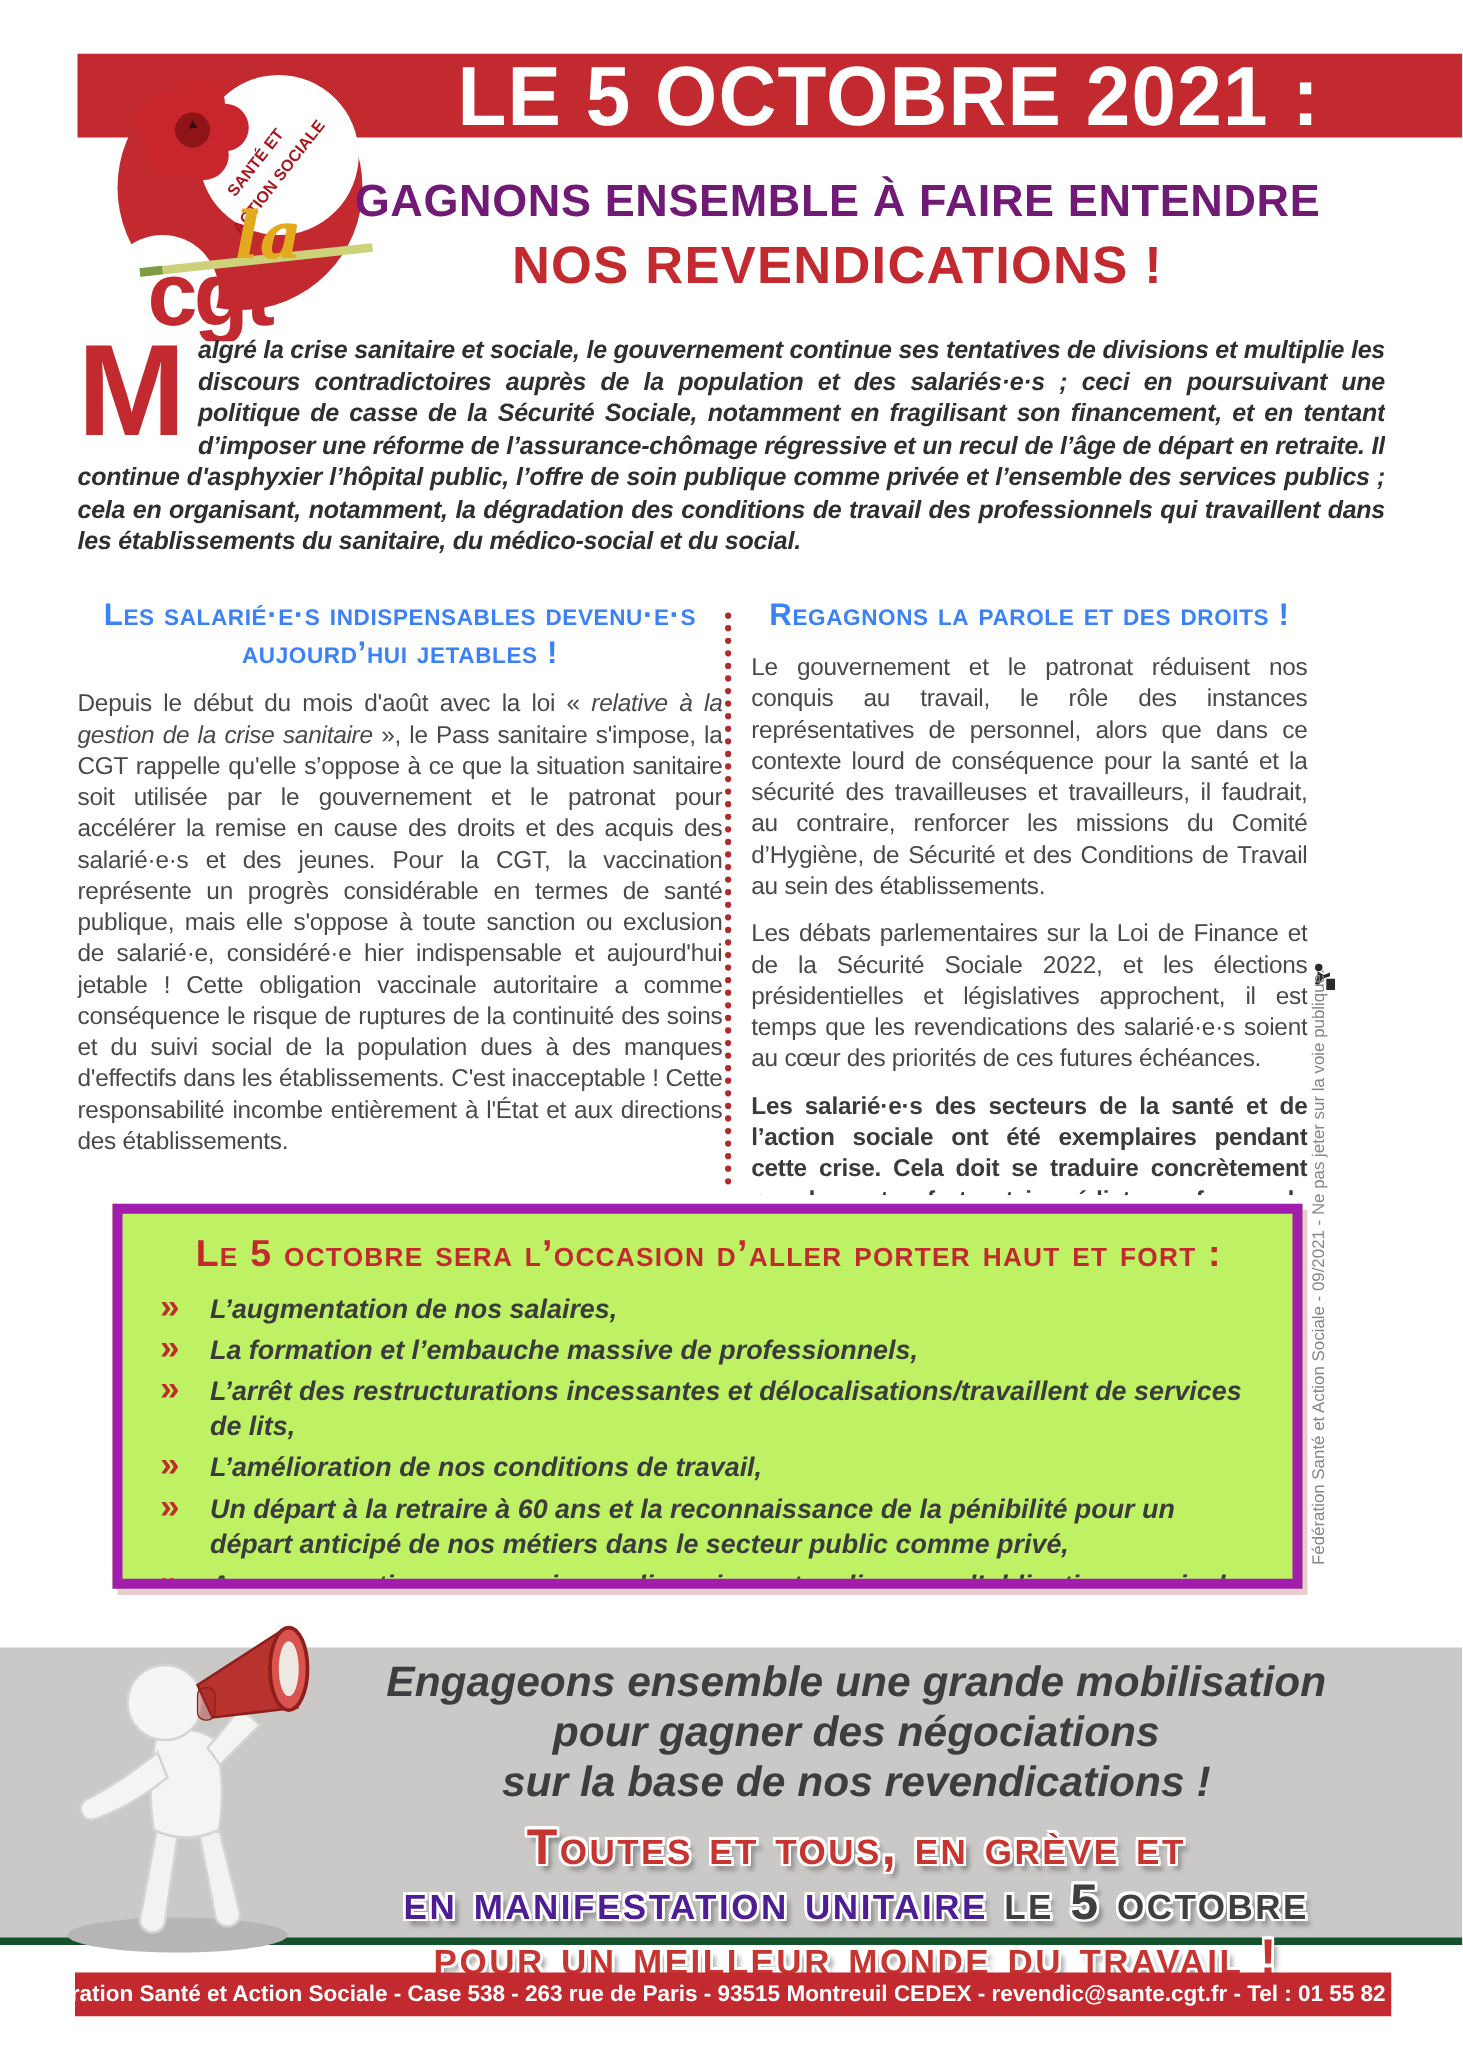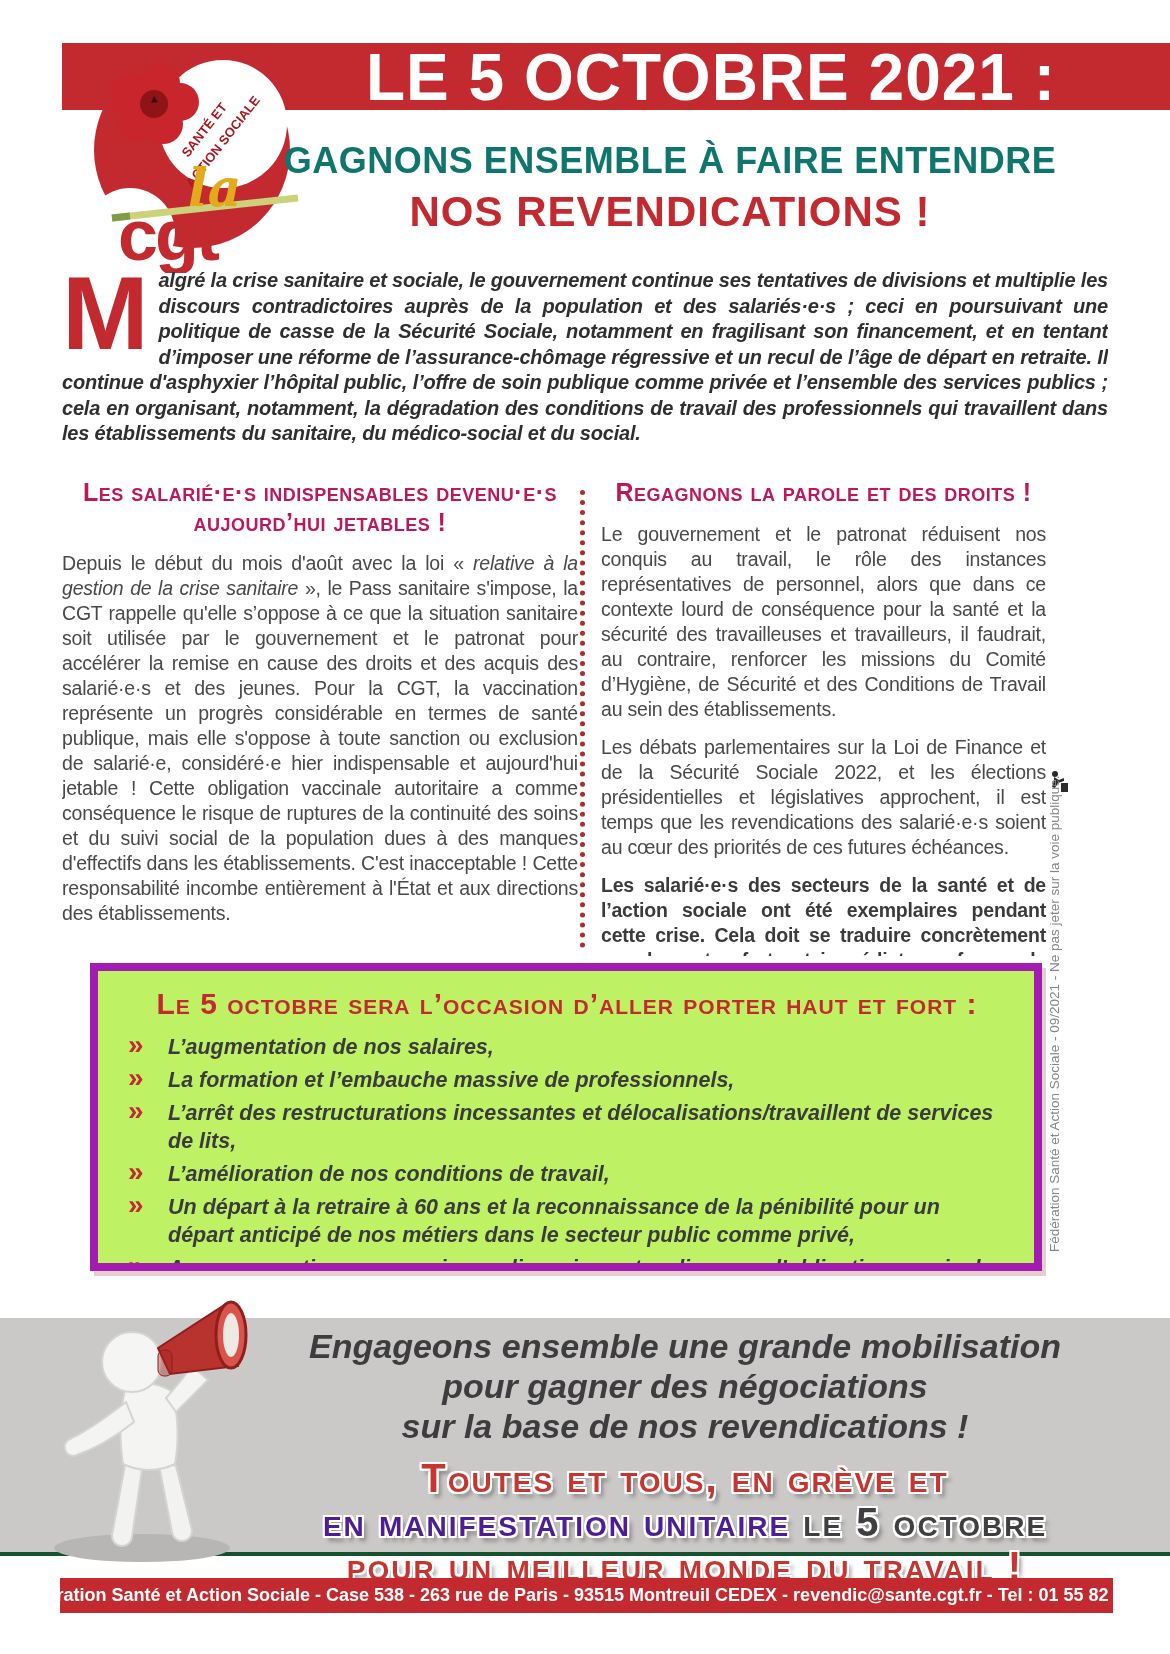--- a/index.html
+++ b/index.html
@@ -13,40 +13,40 @@
     position:absolute;left:62px;top:43px;width:1108px;height:67px;
     background:#c32a30;display:flex;align-items:center;justify-content:center;
     padding-left:190px;box-sizing:border-box;
   }
   .banner-title{
     color:#ffffff;font-weight:800;font-size:64px;letter-spacing:1px;
     white-space:nowrap;transform:scaleY(1.05);
   }
   .logo{position:absolute;left:60px;top:38px;width:245px;height:235px;}
   .subtitles{position:absolute;left:210px;right:40px;top:140px;text-align:center;}
-  .sub1{font-size:36px;font-weight:800;color:#0f766e;letter-spacing:.5px;white-space:nowrap;text-align:center;}
+  .sub1{font-size:36px;font-weight:800;color:#701a75;letter-spacing:.5px;white-space:nowrap;text-align:center;}
   .sub2{margin-top:6px;font-size:42px;font-weight:800;color:#c32a30;letter-spacing:1px;white-space:nowrap;}
 
   
   .intro{
     position:absolute;left:62px;top:268px;width:1046px;height:200px;overflow:hidden;
     font-style:italic;font-weight:700;color:#2f2f31;
     font-size:20px;line-height:25.5px;text-align:justify;letter-spacing:-.2px;
   }
   .dropcap{
     float:left;font-style:normal;font-weight:800;color:#c32a30;
     font-size:104px;line-height:82px;margin:4px 10px 0 0;
   }
 
   
   .col{position:absolute;top:478px;overflow:hidden;}
   .col.leftc{left:62px;width:516px;height:478px;}
   .col.rightc{left:601px;width:445px;height:478px;}
   .col h3{
-    margin:0 0 14px 0;text-align:center;color:#be185d;
+    margin:0 0 14px 0;text-align:center;color:#3b82f6;
     font-variant:small-caps;font-weight:800;font-size:25px;line-height:1.18;
     letter-spacing:.5px;
   }
   .col p{
     margin:0 0 13px 0;color:#49494c;font-size:19.5px;line-height:25px;
     text-align:justify;letter-spacing:-.2px;
   }
   .col p.bold{font-weight:700;color:#3b3b3d;}
   .separator{
     position:absolute;left:580px;top:490px;height:458px;width:0;
@@ -70,21 +70,21 @@
     font-style:italic;font-weight:700;color:#3b3b3d;font-size:21.5px;line-height:28px;
   }
   .chev{
     position:absolute;left:2px;top:-2px;color:#c32a30;font-size:28px;font-weight:800;
     font-style:normal;
   }
 
   
   .band{
     position:absolute;left:0;top:1318px;width:1170px;height:238px;
-    background:#cac9c7;border-bottom:4px solid #14532d;box-sizing:border-box;
+    background:#cac9c7;border-bottom:6px solid #14532d;box-sizing:border-box;
   }
   .figure{position:absolute;left:30px;top:-48px;width:235px;height:300px;}
   .band-text{position:absolute;left:230px;right:30px;top:8px;text-align:center;}
   .bl{font-style:italic;font-weight:800;color:#3d3d3f;font-size:34px;line-height:40px;}
   .strike{margin-top:10px;}
   .sl{
     font-variant:small-caps;font-weight:800;font-size:40px;line-height:44px;
     letter-spacing:2px;color:#c6352f;white-space:nowrap;
     text-shadow:-2px -2px 0 #fff,2px -2px 0 #fff,-2px 2px 0 #fff,2px 2px 0 #fff,
       -2px 0 0 #fff,2px 0 0 #fff,0 -2px 0 #fff,0 2px 0 #fff,4px 5px 4px rgba(70,70,70,.55);

